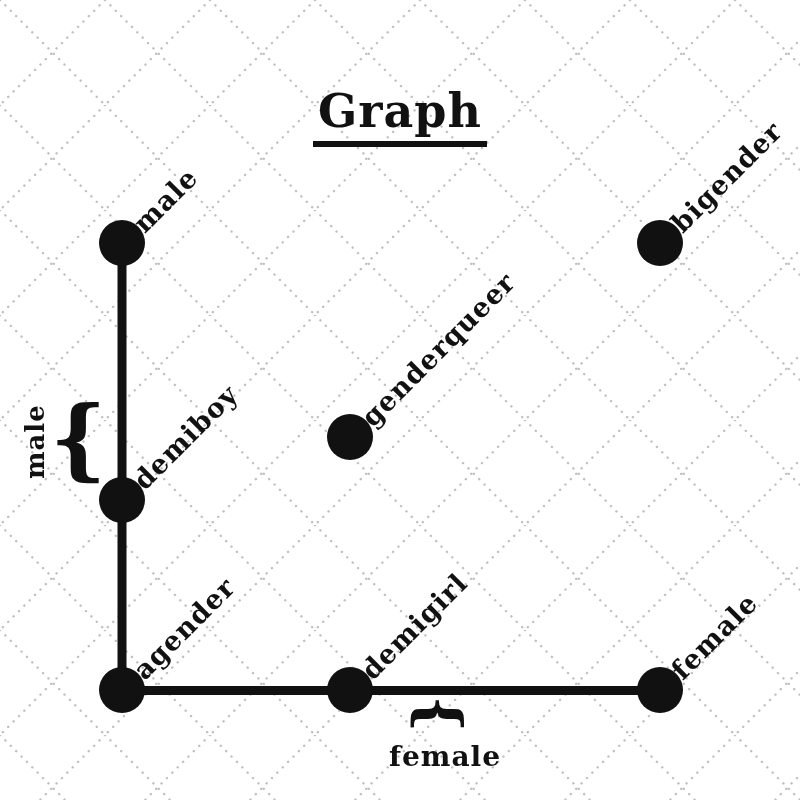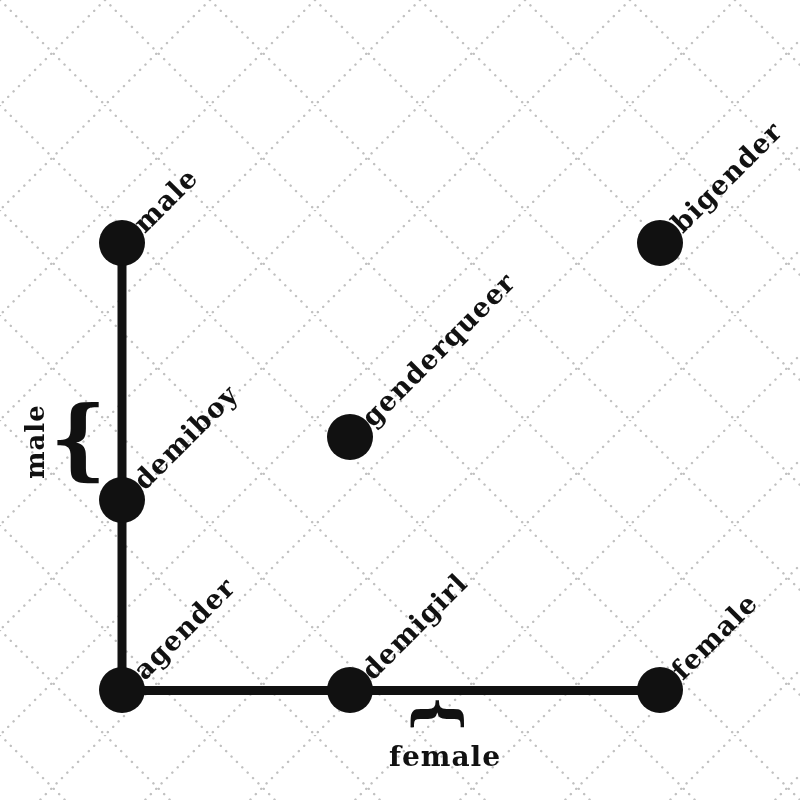--- a/index.html
+++ b/index.html
@@ -84,20 +84,21 @@
       <div class="node" style="left: 99px; top: 477px;"></div>
       <div class="node-label" style="left: 138px; top: 469px;">demiboy</div>
       <div class="node" style="left: 99px; top: 667px;"></div>
       <div class="node-label" style="left: 138px; top: 659px;">agender</div>
       <div class="node" style="left: 327px; top: 667px;"></div>
       <div class="node-label" style="left: 366px; top: 659px;">demigirl</div>
       <div class="node" style="left: 637px; top: 667px;"></div>
       <div class="node-label" style="left: 676px; top: 659px;">female</div>
     </div>
 
+  <h1 class="title"><span class="title-text">Graph</span></h1>
 
   <div class="brace-left">{</div>
   <div class="brace-left-label">male</div>
 
   <div class="brace-bottom">{</div>
   <div class="brace-bottom-label">female</div>
 
 </div>
 
 </body></html>

